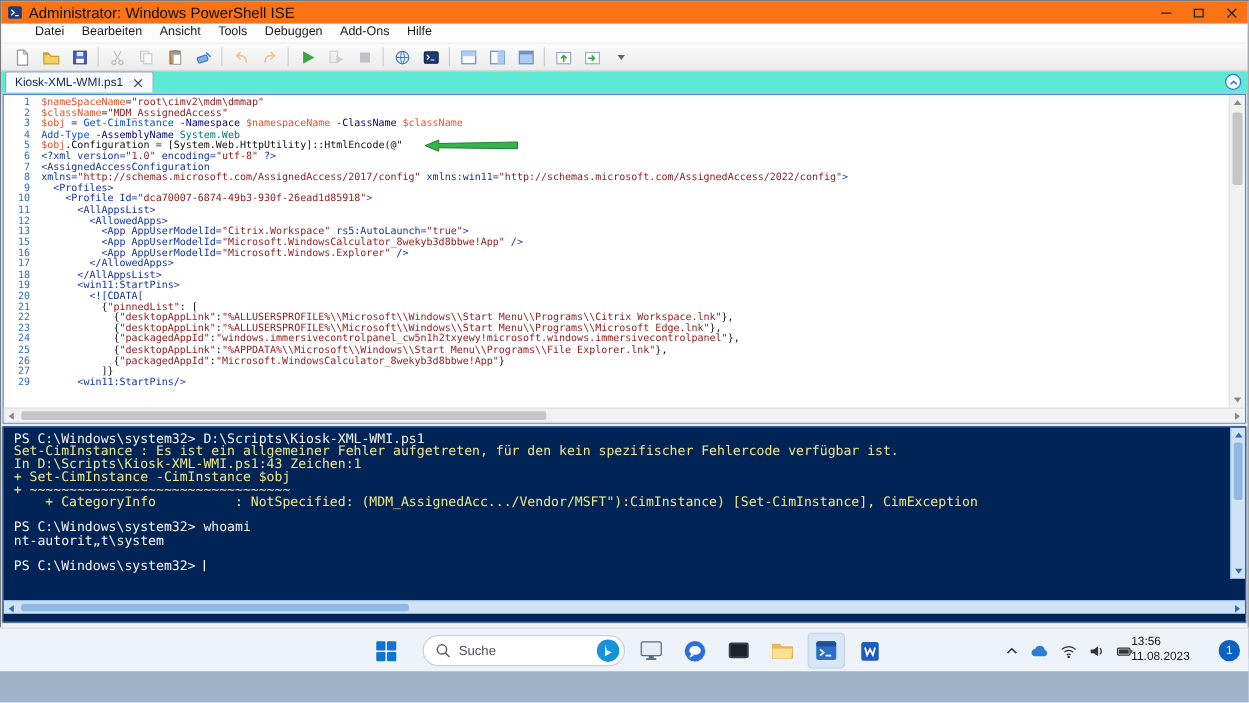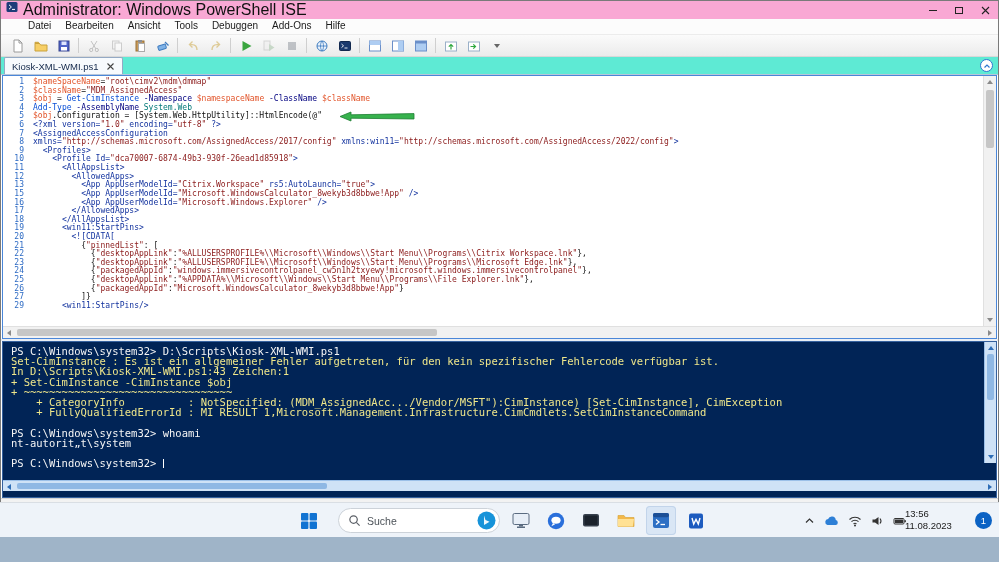--- a/index.html
+++ b/index.html
@@ -1,19 +1,19 @@
 <!DOCTYPE html>
 <html><head>
 <meta charset="utf-8">
 <style>
   *{box-sizing:border-box;margin:0;padding:0}
   body{width:999px;height:562px;position:relative;overflow:hidden;background:#9fb4c8;font-family:"Liberation Sans",sans-serif;-webkit-font-smoothing:antialiased}
   .window{position:absolute;left:0;top:0;width:999px;height:527px;background:#fff;border:1px solid #7a7a7a;border-bottom:none;display:flex;flex-direction:column}
   
-  .titlebar{height:18px;flex:0 0 18px;display:flex;align-items:flex-start;background:#f9a8d4;font-size:16px;color:#111;padding-left:3px}
+  .titlebar{height:18px;flex:0 0 18px;display:flex;align-items:center;background:#f97316;font-size:12px;color:#111;padding-left:3px}
   .title-icon{width:12px;height:12px;margin:0 5px 0 2px;flex:0 0 auto}
   .win-controls{margin-left:auto;display:flex;height:100%}
   .win-btn{width:26px;height:100%;display:flex;align-items:center;justify-content:center;color:#222}
   .mini-bar{width:8px;height:1px;background:#222}
   .max-box{width:8px;height:7px;border:1px solid #222}
   
   .menubar{height:16px;flex:0 0 16px;display:flex;align-items:flex-start;background:#fcfcfc;font-size:10px;color:#1a1a1a;padding-left:20px;border-bottom:1px solid #ececec}
   .menu-item{padding:1px 7px;white-space:nowrap}
   
   .toolbar{height:22px;flex:0 0 22px;display:flex;align-items:center;background:linear-gradient(#fbfbfb,#ebebeb);border-bottom:1px solid #d8d8d8;padding-left:5px}
@@ -317,21 +317,20 @@
 
   <div class="console">
     <div class="console-content">
       <div>
           <div class="cline input">PS C:\Windows\system32&gt; D:\Scripts\Kiosk-XML-WMI.ps1</div>
           <div class="cline error">Set-CimInstance : Es ist ein allgemeiner Fehler aufgetreten, für den kein spezifischer Fehlercode verfügbar ist.</div>
           <div class="cline error">In D:\Scripts\Kiosk-XML-WMI.ps1:43 Zeichen:1</div>
           <div class="cline error">+ Set-CimInstance -CimInstance $obj</div>
           <div class="cline error">+ ~~~~~~~~~~~~~~~~~~~~~~~~~~~~~~~~~</div>
           <div class="cline error">    + CategoryInfo          : NotSpecified: (MDM_AssignedAcc.../Vendor/MSFT"):CimInstance) [Set-CimInstance], CimException</div>
-          <div class="cline error">    + FullyQualifiedErrorId : MI RESULT 1,Microsoft.Management.Infrastructure.CimCmdlets.SetCimInstanceCommand</div>
           <div class="cline blank"></div>
           <div class="cline input">PS C:\Windows\system32&gt; whoami</div>
           <div class="cline output">nt-autorit„t\system</div>
           <div class="cline blank"></div>
           <div class="cline input">PS C:\Windows\system32&gt; <span class="caret"></span></div>
         </div>
       <div class="console-vscroll">
         <span class="tri-up"></span>
         <div class="thumb"></div>
         <span class="tri-down"></span>

